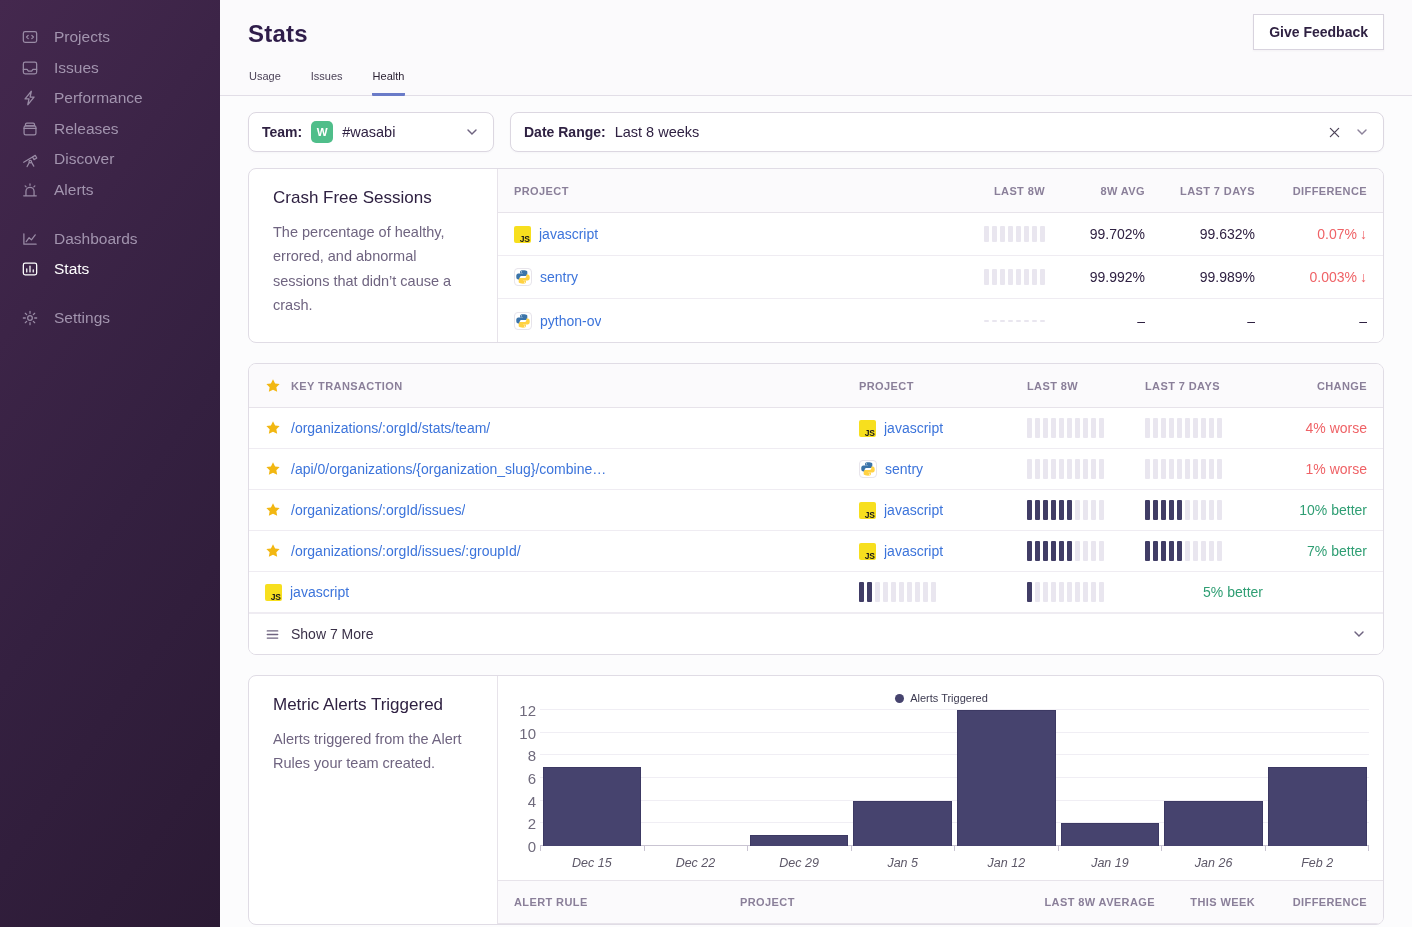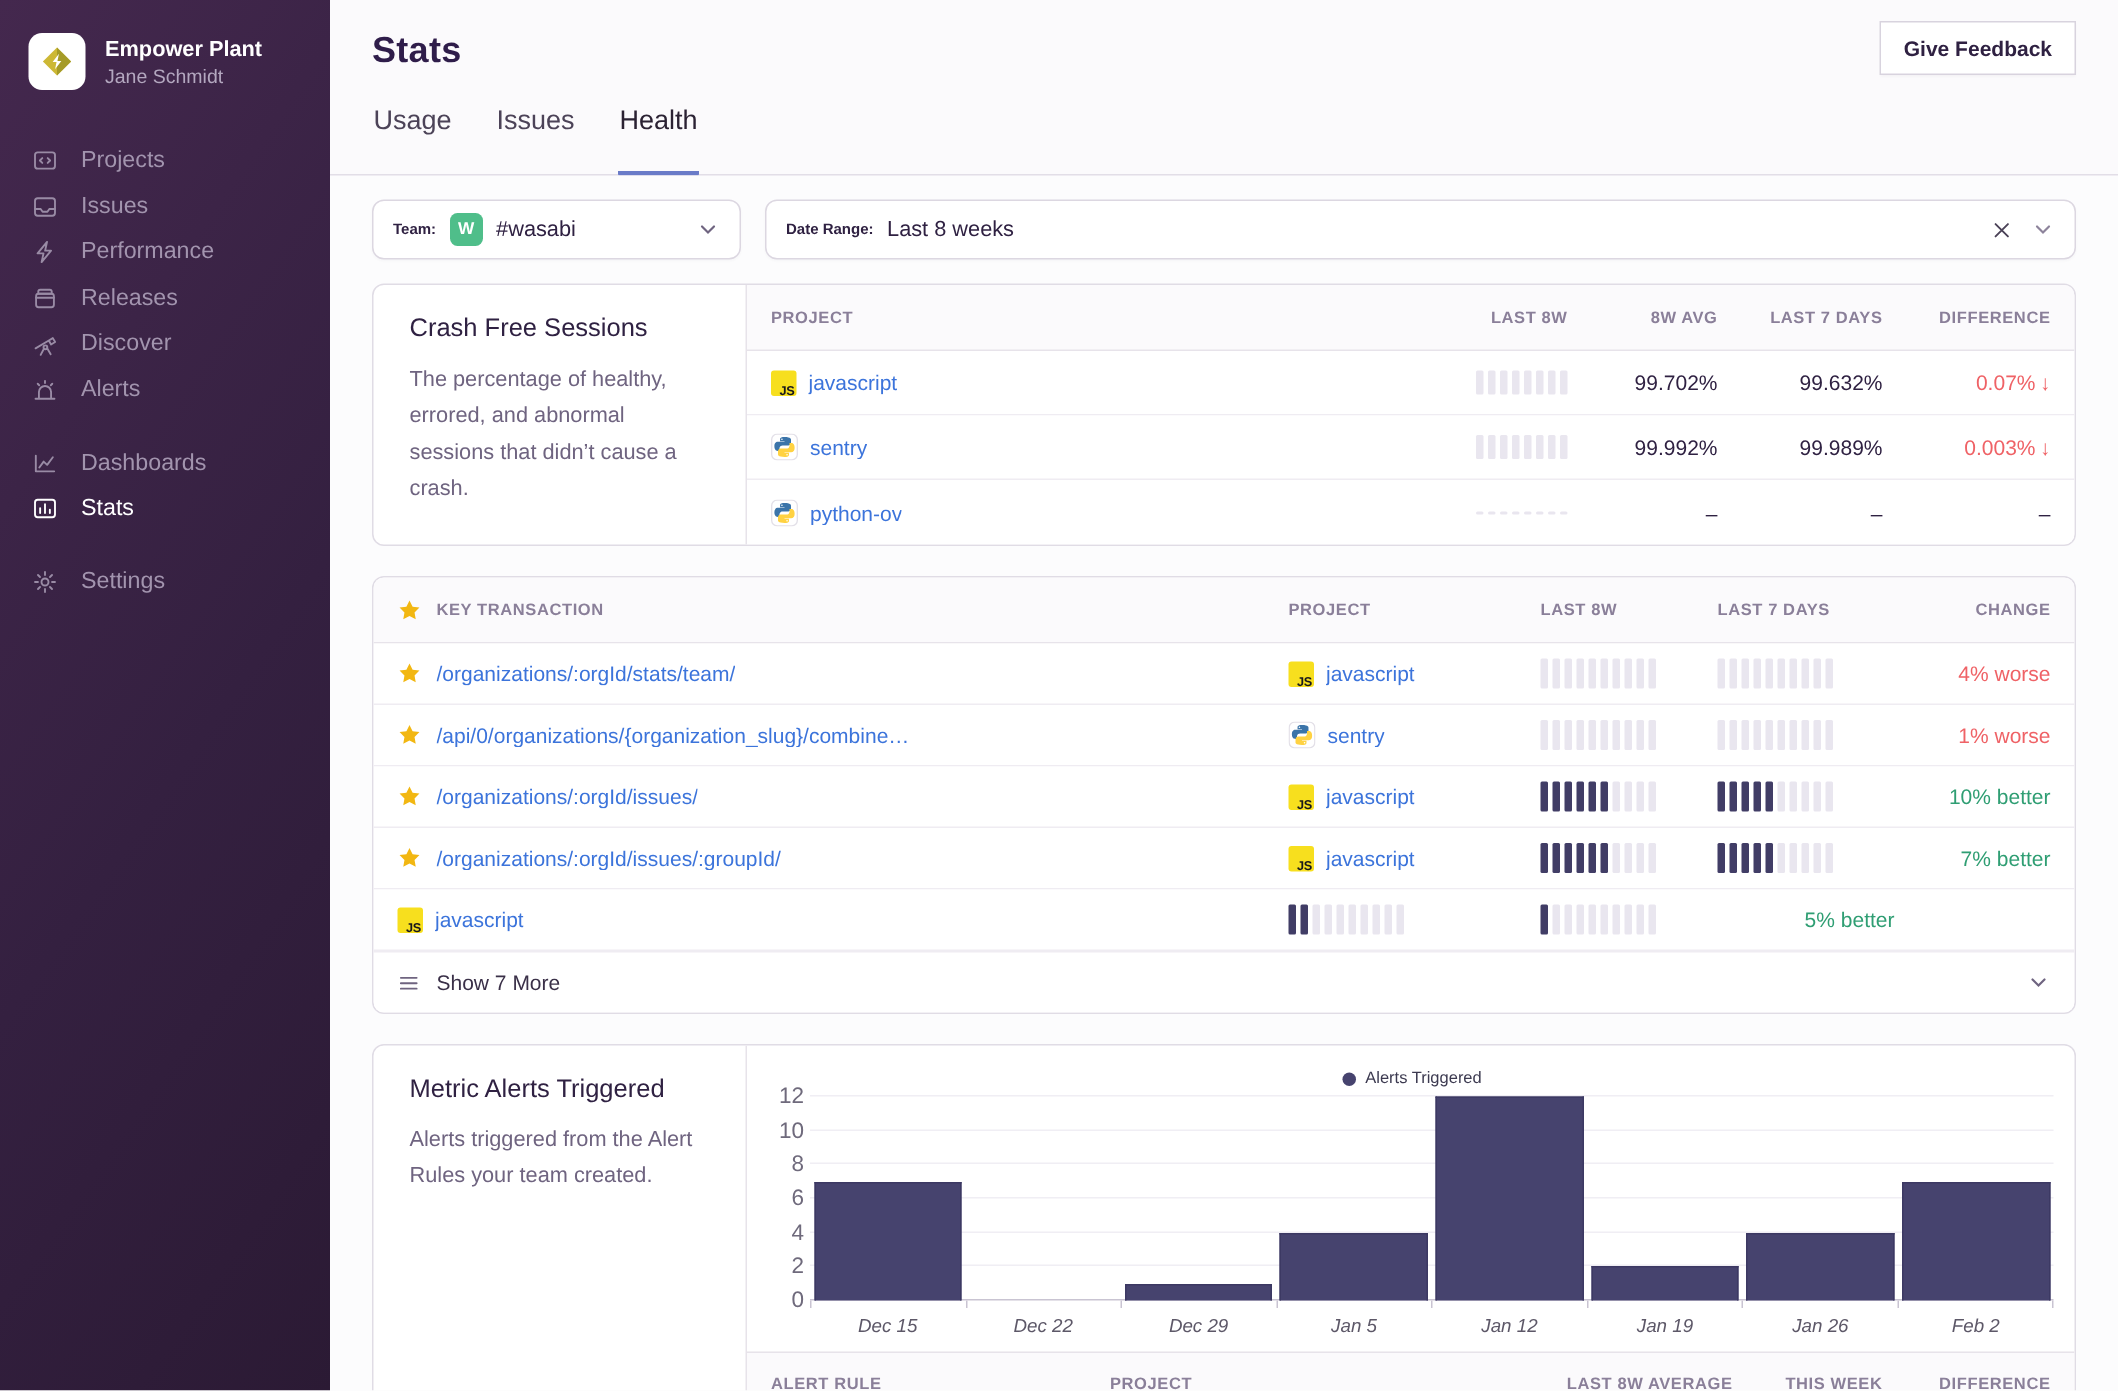--- a/index.html
+++ b/index.html
@@ -32,34 +32,34 @@
   .main { flex:1; display:flex; flex-direction:column; min-width:0; background:#fcfcfd; }
   .page-header { padding:14px 28px 0 28px; background:#fbfafc; border-bottom:1px solid #e2dee7; }
   .title-row { display:flex; justify-content:space-between; align-items:flex-start; }
   .page-title { margin:0; font-size:24px; font-weight:700; color:#2f1d4a; padding-top:6px; letter-spacing:.2px; }
   .feedback-btn {
     font-family:inherit; font-size:14px; font-weight:700; color:#2f2142;
     background:#ffffff; border:1px solid #d8d3de; border-radius:0;
     padding:9px 15px; cursor:pointer; box-shadow:0 1px 2px rgba(43,34,51,.04);
   }
   .tabs { display:flex; gap:28px; margin-top:20px; }
-  .tab { padding:0 1px 23px; font-size:18px; color:#4c4358; cursor:pointer; border-bottom:3px solid transparent; margin-bottom:-1px; }
+  .tab { padding:0 1px 11px; font-size:11px; color:#4c4358; cursor:pointer; border-bottom:3px solid transparent; margin-bottom:-1px; }
   .tab.active { color:#2b2233; border-bottom-color:#6a7bc8; border-radius:1px; }
 
   
   .content { flex:1; padding:16px 28px 0; overflow:hidden; }
   .filter-row { display:flex; gap:16px; margin-bottom:16px; }
   .control {
     height:40px; background:#fff; border:1px solid #dcd7e1; border-radius:8px;
     display:flex; align-items:center; padding:0 13px; gap:9px; cursor:pointer;
     box-shadow:0 1px 2px rgba(43,34,51,.03); font-size:14.5px;
   }
   .team-select { width:246px; }
   .date-range { flex:1; }
-  .control-label { font-weight:700; font-size:10px; color:#2f2142; }
+  .control-label { font-weight:700; font-size:14px; color:#2f2142; }
   .team-avatar { width:22px; height:22px; border-radius:5px; background:#4fbe8a; color:#fff; font-size:11.5px; font-weight:700; display:flex; align-items:center; justify-content:center; }
   .control .right { margin-left:auto; display:flex; align-items:center; gap:12px; color:#6f6480; }
   .icon { display:inline-flex; line-height:0; }
 
   
   .panel { display:flex; background:#fff; border:1px solid #e0dce5; border-radius:8px; margin-bottom:20px; overflow:hidden; }
   .panel-left { flex:0 0 249px; border-right:1px solid #e7e3ea; padding:19px 24px; }
   .panel-title { margin:0 0 12px; font-size:17px; font-weight:500; color:#2f2142; }
   .panel-desc { margin:0; font-size:14.5px; line-height:1.68; color:#6f6480; }
   .panel-right { flex:1; min-width:0; display:flex; flex-direction:column; }
@@ -118,33 +118,20 @@
   .xlabels { display:flex; margin-left:26px; padding:5px 0 10px;font-style:italic; }
   .xlabel { flex:1; text-align:center; font-size:12.5px; color:#5d5868; }
   .rules-head { border-top:1px solid #e7e3ea; }
 </style>
 </head>
 <body>
 
 <div class="app">
 
   <aside class="sidebar">
-    <div class="org">
-      <div class="org-avatar">
-        <svg width="24" height="24" viewBox="0 0 24 24">
-          <path d="M12 2.6 21.4 12 12 21.4 2.6 12Z" fill="#cdb835"></path>
-          <path d="M12 2.6 21.4 12 12 21.4Z" fill="#a59b28"></path>
-          <path d="m13.3 6.8-4.2 5.6h2.6l-1 4.8 4.2-5.6h-2.6z" fill="#ffffff"></path>
-        </svg>
-      </div>
-      <div class="org-text">
-        <div class="org-name">Empower Plant</div>
-        <div class="org-user">Jane Schmidt</div>
-      </div>
-    </div>
     <nav id="nav">
         <div class="nav-item">
           <span class="icon">
             <svg width="18" height="18" viewBox="0 0 20 20" fill="none" stroke="currentColor" stroke-width="1.4" stroke-linecap="round" stroke-linejoin="round">
               <rect x="2.6" y="4" width="14.8" height="12" rx="2"></rect>
               <path d="M8 8.2 6.2 10 8 11.8M12 8.2 13.8 10 12 11.8"></path>
             </svg>
           </span>
           <span class="nav-label">Projects</span>
         </div>

